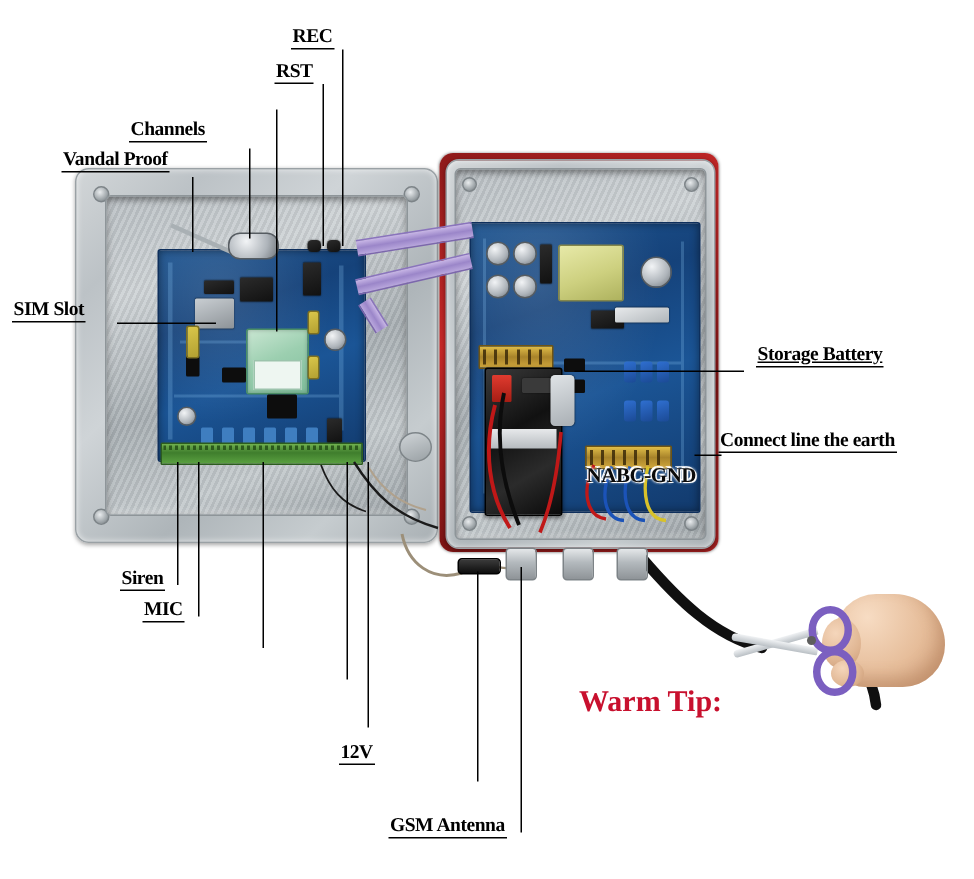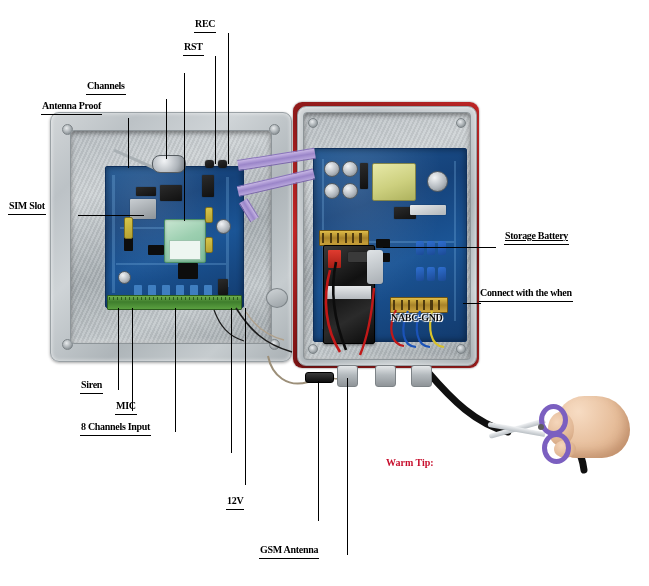--- a/index.html
+++ b/index.html
@@ -2,31 +2,31 @@
 <html><head>
 <meta charset="utf-8">
 <title>GSM Alarm Product Diagram</title>
 <style>
   html,body{margin:0;padding:0;background:#ffffff;}
   body{font-family:"Liberation Serif","DejaVu Serif",serif;}
   #stage{position:relative;width:649px;height:586px;background:#ffffff;overflow:hidden;}
 
   
   .lbl{position:absolute;white-space:nowrap;font-family:"Liberation Serif","DejaVu Serif",serif;
-       font-weight:bold;color:#000;font-size:10px;line-height:15px;letter-spacing:-0.3px;
+       font-weight:bold;color:#000;font-size:13px;line-height:15px;letter-spacing:-0.3px;
        border-bottom:1.4px solid #000;padding:0 1px 1px 1px;}
   .lbl.nb{border-bottom:none;}
 
   
   .ln{position:absolute;background:#000;}
   .lnv{width:1.4px;}
   .lnh{height:1.4px;}
 
   
-  .warmtip{position:absolute;font-weight:bold;font-size:10px;letter-spacing:0px;}
+  .warmtip{position:absolute;font-weight:bold;font-size:20px;letter-spacing:0px;}
   .warmtip-note{position:absolute;font-weight:bold;font-size:12.5px;color:#111;letter-spacing:-0.2px;}
 
   
   .encl{position:absolute;border-radius:9px;}
 
   
   .shell-grey{
     background:
       linear-gradient(135deg,#d2d6d8 0%,#bcc2c6 18%,#cfd4d7 38%,#aeb5b9 62%,#c6cccf 82%,#a9b0b4 100%);
     box-shadow:inset 0 0 4px rgba(255,255,255,.7), 0 1px 3px rgba(0,0,0,.35);
@@ -280,28 +280,27 @@
   <div class="ln lnv" style="left:245px;top:308px;height:177px;"></div>
   <div class="ln lnv" style="left:318px;top:381px;height:140px;"></div>
   <div class="ln lnv" style="left:347px;top:378px;height:177px;"></div>
 
   <div class="ln lnh" style="left:383px;top:247px;width:113px;"></div>
   <div class="ln lnh" style="left:463px;top:303px;width:18px;"></div>
 
   <div class="lbl" style="left:194px;top:16px;">REC</div>
   <div class="lbl" style="left:183px;top:39px;">RST</div>
   <div class="lbl" style="left:86px;top:78px;">Channels</div>
-  <div class="lbl" style="left:41px;top:98px;">Antenna Proof</div>
+  <div class="lbl" style="left:41px;top:98px;">Vandal Proof</div>
   <div class="lbl" style="left:8px;top:198px;">SIM Slot</div>
 
   <div class="lbl" style="left:80px;top:377px;">Siren</div>
-  <div class="lbl" style="left:95px;top:398px;margin-left:20px;">MIC</div>
-  <div class="lbl" style="left:80px;top:419px;">8 Channels Input</div>
+  <div class="lbl" style="left:95px;top:398px;">MIC</div>
   <div class="lbl" style="left:226px;top:472px;margin-top:21px;">12V</div>
   <div class="lbl" style="left:259px;top:542px;">GSM Antenna</div>
 
   <div class="lbl" style="left:504px;top:228px;text-decoration:underline;">Storage Battery</div>
-  <div class="lbl" style="left:479px;top:285px;">Connect with the when</div>
-  <div class="lbl nb" style="left:390px;top:310px;font-size:10px;color:#0b0b0b;text-shadow:0 0 2px #fff,0 0 2px #fff,1px 1px 0 #fff,-1px -1px 0 #fff;">NABC-GND</div>
+  <div class="lbl" style="left:479px;top:285px;">Connect line the earth</div>
+  <div class="lbl nb" style="left:390px;top:310px;font-size:14px;color:#0b0b0b;text-shadow:0 0 2px #fff,0 0 2px #fff,1px 1px 0 #fff,-1px -1px 0 #fff;">NABC-GND</div>
 
   <div class="warmtip" style="left:386px;top:457px;color:#c8102e;">Warm Tip:</div>
 
 </div>
 
 </body></html>

